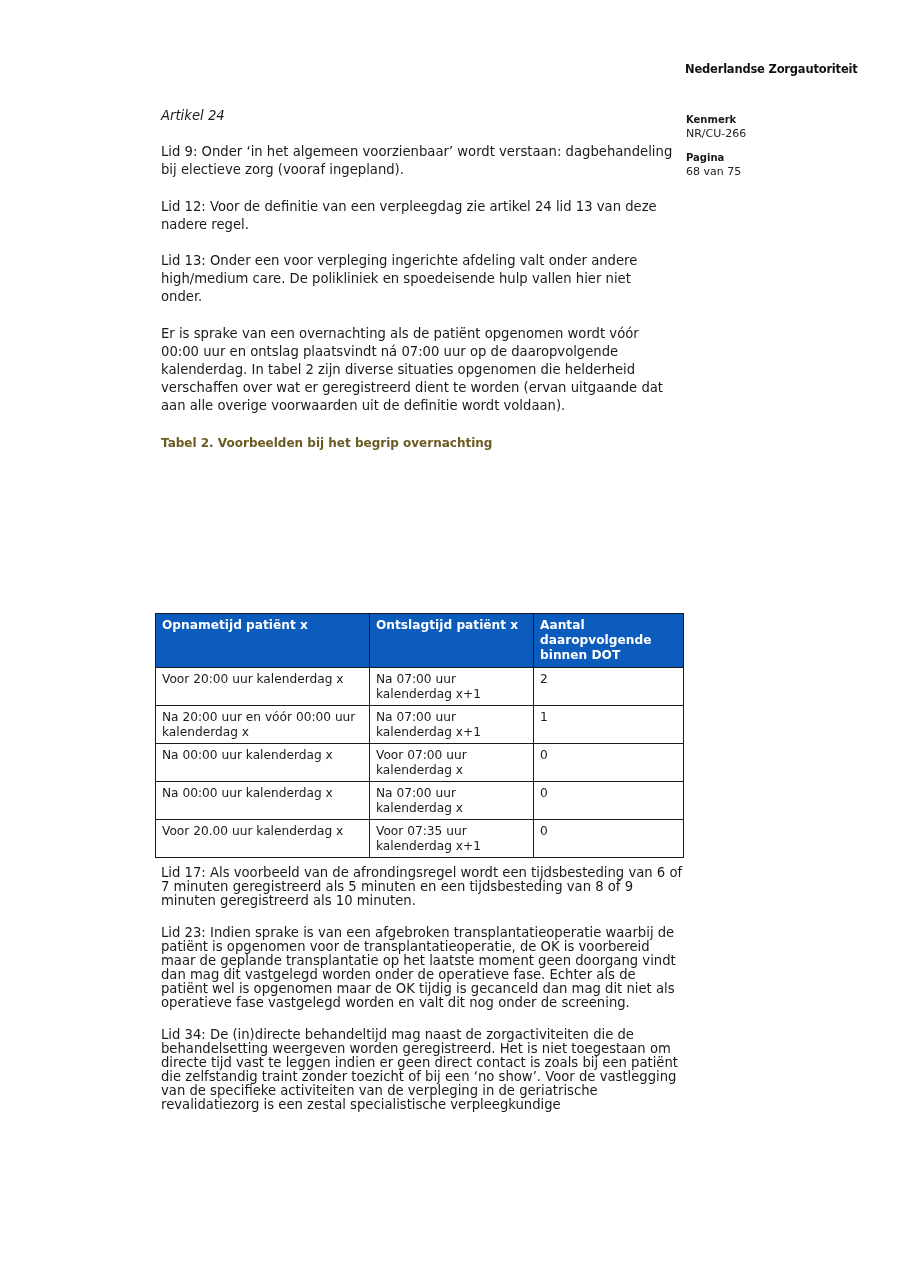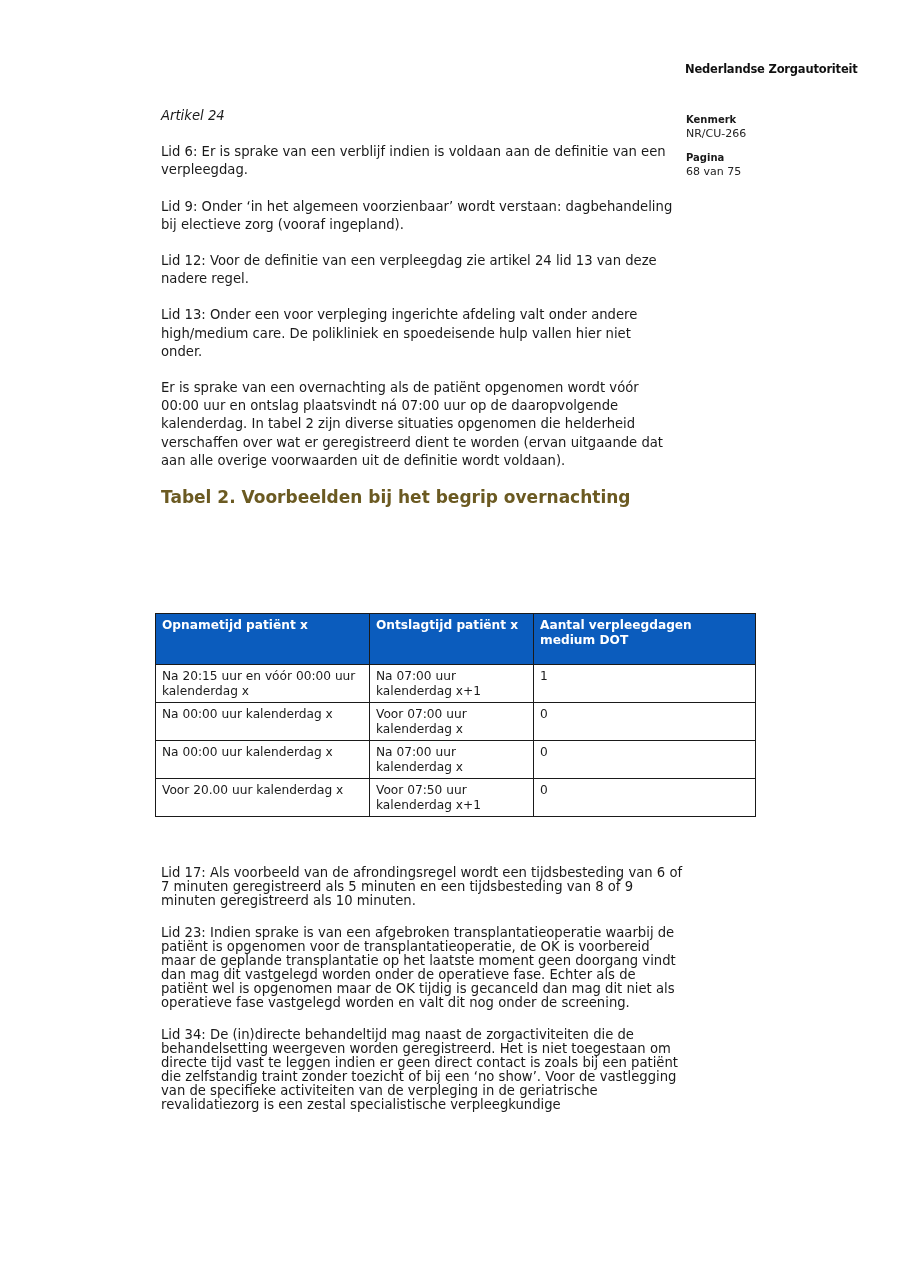--- a/index.html
+++ b/index.html
@@ -5,77 +5,81 @@
     html, body { margin: 0; padding: 0; background: #ffffff; }
     body { width: 900px; height: 1273px; position: relative; overflow: hidden;
            font-family: "DejaVu Sans", sans-serif; color: #1a1a1a; }
     .org { position: absolute; left: 685px; top: 62px; font-size: 11.5px; font-weight: bold; color: #111; letter-spacing: -0.2px; text-align: right; }
     .meta { position: absolute; left: 686px; top: 113px; font-size: 11px; line-height: 14px; }
     .meta .lbl { font-weight: bold; font-size: 10px; display: block; }
     .meta .val { display: block; margin-bottom: 10px; color: #222; }
     .main { position: absolute; left: 161px; top: 107px; width: 525px; font-size: 13.2px; line-height: 18.2px; }
     .main p { margin: 0 12px 18px 0; }
     .article { font-style: italic; margin-bottom: 18px !important; }
-    .tcap { font-weight: bold; color: #6b5a22; margin: 0 0 14px 0 !important; font-size: 17px; }
-    table { position: absolute; left: 155px; top: 613px; width: 601px; border-collapse: collapse; font-size: 12.2px; line-height: 15px; }
+    .tcap { font-weight: bold; color: #6b5a22; margin: 0 0 14px 0 !important; font-size: 12px; }
+    table { position: absolute; left: 155px; top: 613px; width: 529px; border-collapse: collapse; font-size: 12.2px; line-height: 15px; }
     th { background: #0b5cbd; color: #ffffff; text-align: left; vertical-align: top; font-weight: bold;
          padding: 4px 6px 4px 6px; border: 1.5px solid #1a1a1a; height: 42px; }
     td { vertical-align: top; padding: 4px 6px 3px 6px; border: 1.5px solid #1a1a1a; height: 29px; color: #1a1a1a; }
     .c1 { width: 201px; } .c2 { width: 151px; }
     .lower { position: absolute; left: 161px; top: 866px; width: 525px; font-size: 13.2px; line-height: 14px; }
     .lower p { margin: 0 0 18px 0; }
   </style>
 </head>
 <body>
 
 <div class="org">Nederlandse Zorgautoriteit</div>
 <div class="meta">
   <span class="lbl">Kenmerk</span>
   <span class="val">NR/CU-266</span>
   <span class="lbl">Pagina</span>
   <span class="val">68 van 75</span>
 </div>
 
 <div class="main">
   <p class="article">Artikel 24</p>
-  <p>Lid 6: Er is sprake van een verblijf indien is voldaan aan de definitie van een verpleegdag.</p>
   <p>Lid 9: Onder ‘in het algemeen voorzienbaar’ wordt verstaan: dagbehandeling bij electieve zorg (vooraf ingepland).</p>
   <p>Lid 12: Voor de definitie van een verpleegdag zie artikel 24 lid 13 van deze nadere regel.</p>
   <p>Lid 13: Onder een voor verpleging ingerichte afdeling valt onder andere high/medium care. De polikliniek en spoedeisende hulp vallen hier niet onder.</p>
   <p>Er is sprake van een overnachting als de patiënt opgenomen wordt vóór 00:00 uur en ontslag plaatsvindt ná 07:00 uur op de daaropvolgende kalenderdag. In tabel 2 zijn diverse situaties opgenomen die helderheid verschaffen over wat er geregistreerd dient te worden (ervan uitgaande dat aan alle overige voorwaarden uit de definitie wordt voldaan).</p>
   <p class="tcap">Tabel 2. Voorbeelden bij het begrip overnachting</p>
 </div>
 
 <table>
   <thead>
     <tr>
       <th class="c1">Opnametijd patiënt x</th>
       <th class="c2">Ontslagtijd patiënt x</th>
-      <th>Aantal verpleegdagen medium DOT</th>
+      <th>Aantal daaropvolgende binnen DOT</th>
     </tr>
   </thead>
   <tbody>
     <tr>
-      <td>Na 20:15 uur en vóór 00:00 uur kalenderdag x</td>
+      <td>Voor 20:00 uur kalenderdag x</td>
+      <td>Na 07:00 uur kalenderdag x+1</td>
+      <td>2</td>
+    </tr>
+    <tr>
+      <td>Na 20:00 uur en vóór 00:00 uur kalenderdag x</td>
       <td>Na 07:00 uur kalenderdag x+1</td>
       <td>1</td>
     </tr>
     <tr>
       <td>Na 00:00 uur kalenderdag x</td>
       <td>Voor 07:00 uur kalenderdag x</td>
       <td>0</td>
     </tr>
     <tr>
       <td>Na 00:00 uur kalenderdag x</td>
       <td>Na 07:00 uur kalenderdag x</td>
       <td>0</td>
     </tr>
     <tr>
       <td>Voor 20.00 uur kalenderdag x</td>
-      <td>Voor 07:50 uur kalenderdag x+1</td>
+      <td>Voor 07:35 uur kalenderdag x+1</td>
       <td>0</td>
     </tr>
   </tbody>
 </table>
 
 <div class="lower">
   <p>Lid 17: Als voorbeeld van de afrondingsregel wordt een tijdsbesteding van 6 of 7 minuten geregistreerd als 5 minuten en een tijdsbesteding van 8 of 9 minuten geregistreerd als 10 minuten.</p>
   <p>Lid 23: Indien sprake is van een afgebroken transplantatieoperatie waarbij de patiënt is opgenomen voor de transplantatieoperatie, de OK is voorbereid maar de geplande transplantatie op het laatste moment geen doorgang vindt dan mag dit vastgelegd worden onder de operatieve fase. Echter als de patiënt wel is opgenomen maar de OK tijdig is gecanceld dan mag dit niet als operatieve fase vastgelegd worden en valt dit nog onder de screening.</p>
   <p>Lid 34: De (in)directe behandeltijd mag naast de zorgactiviteiten die de behandelsetting weergeven worden geregistreerd. Het is niet toegestaan om directe tijd vast te leggen indien er geen direct contact is zoals bij een patiënt die zelfstandig traint zonder toezicht of bij een ‘no show’. Voor de vastlegging van de specifieke activiteiten van de verpleging in de geriatrische revalidatiezorg is een zestal specialistische verpleegkundige</p>
 </div>

